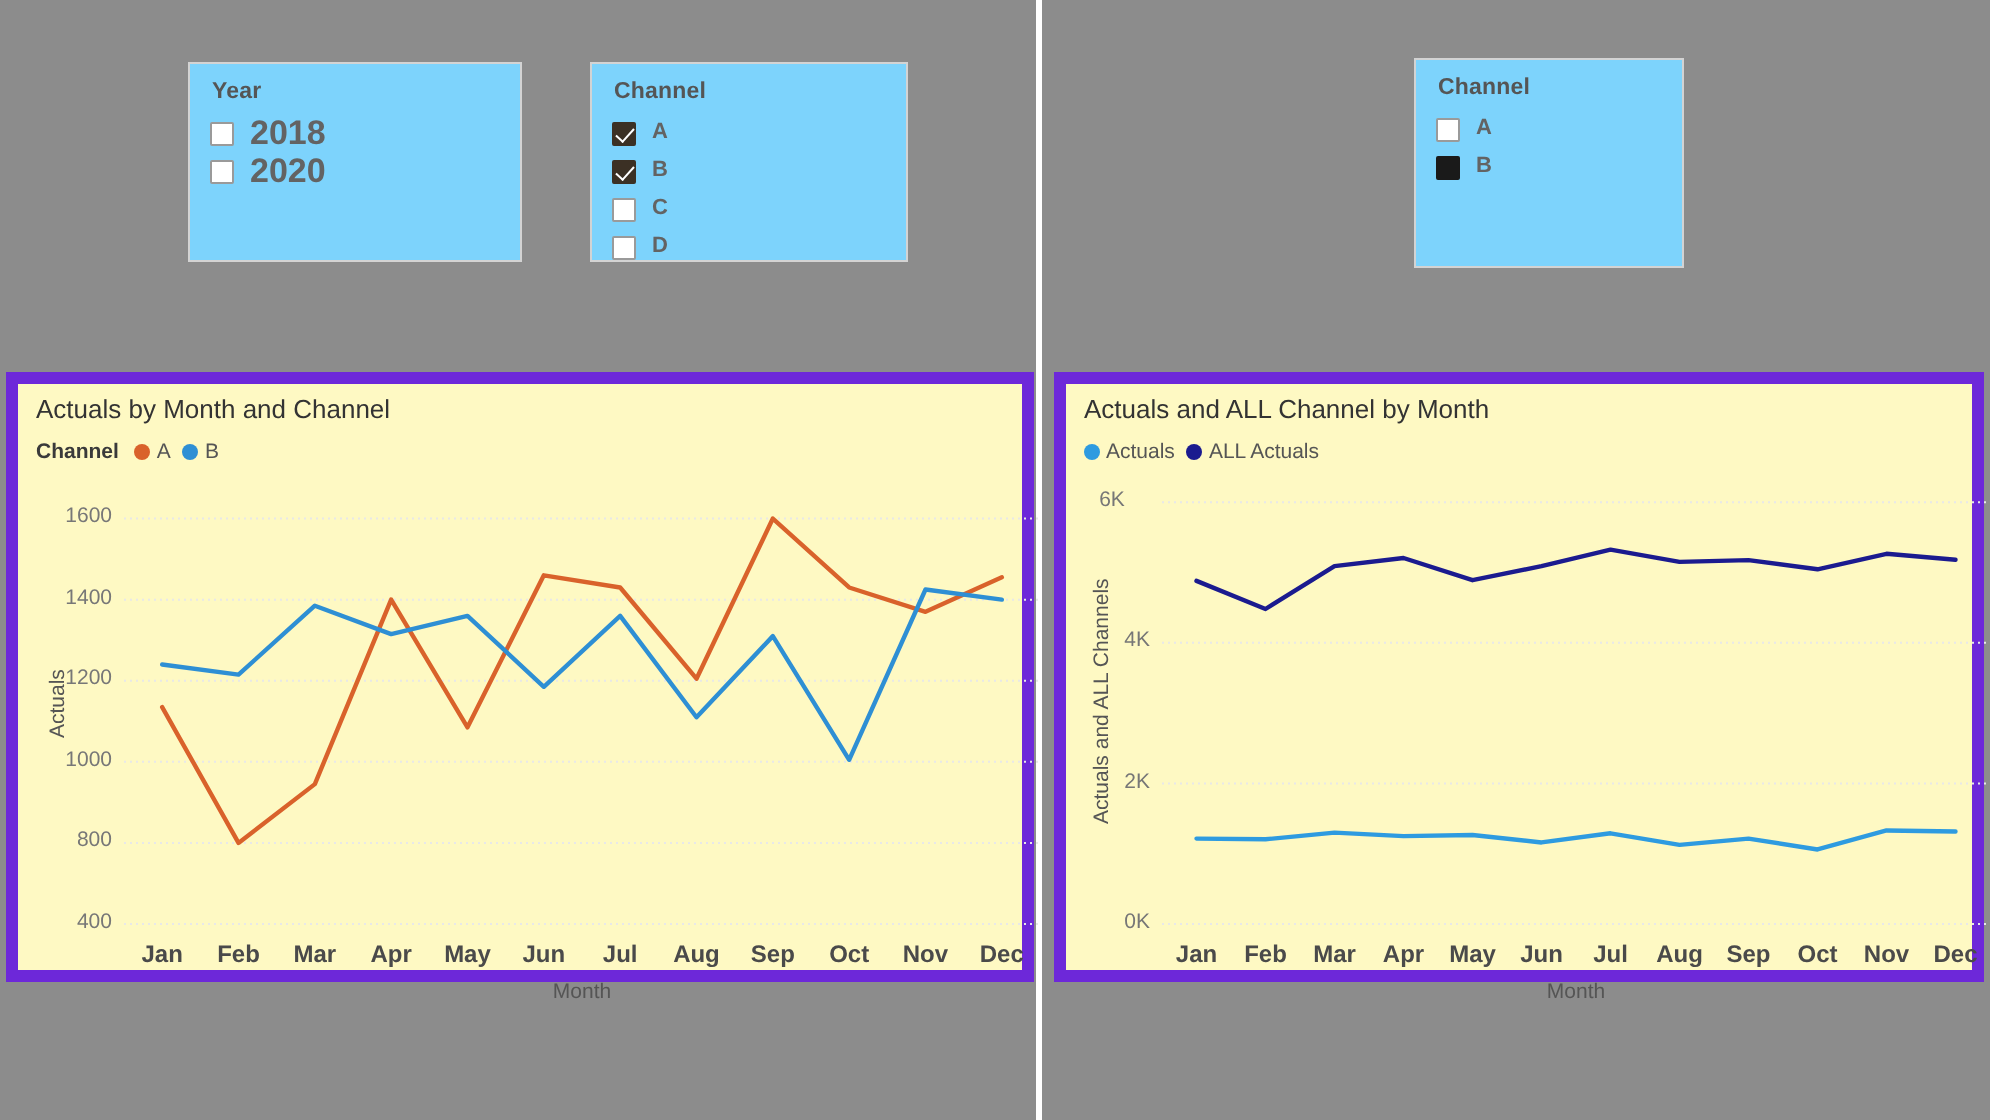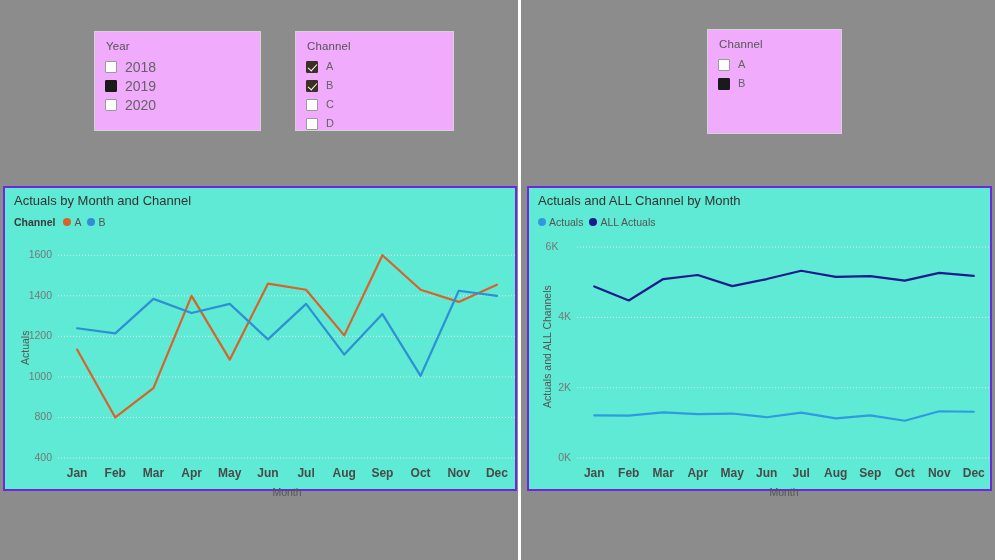--- a/index.html
+++ b/index.html
@@ -20,23 +20,24 @@
   .divider {
     position: absolute;
     left: 518px; top: 0;
     width: 3px; height: 560px;
     background: #ffffff;
   }
 
   
   .slicer {
     position: absolute;
-    background: #f0abfc;
+    background: #7dd3fc;
     border: 1px solid #d3d3d3;
     padding: 8px 10px 6px 10px;
+    font-weight: bold;
   }
   .slicer-title {
     font-size: 11.5px;
     color: #555555;
     margin: 0 0 5px 1px;
     letter-spacing: .1px;
     white-space: nowrap;
   }
   .slicer-item {
     display: flex;
@@ -63,35 +64,35 @@
   .cbx.checked::after {
     content: "";
     position: absolute;
     left: 3px; top: 0.5px;
     width: 4px; height: 8px;
     border: solid #ffffff;
     border-width: 0 1.6px 1.6px 0;
     transform: rotate(42deg);
   }
   .slicer-label {
-    font-size: 14px;
+    font-size: 17px;
     color: #636363;
     line-height: 1;
   }
   .slicer-label.small { font-size: 11px; }
 
   #slicer-year    { left: 94px;  top: 31px;  width: 167px; height: 100px; }
   #slicer-channel { left: 295px; top: 31px;  width: 159px; height: 100px; }
   #slicer-channel-right { left: 707px; top: 29px; width: 135px; height: 105px; }
 
   
   .chart-card {
     position: absolute;
-    background: #5eead4;
-    border: 2px solid #6d28d9;
+    background: #fef9c3;
+    border: 6px solid #6d28d9;
   }
   #chart-left  { left: 3px;   top: 186px; width: 514px; height: 305px; }
   #chart-right { left: 527px; top: 186px; width: 465px; height: 305px; }
 
   .chart-title {
     position: absolute;
     left: 9px; top: 5px;
     font-size: 13px;
     color: #333333;
     white-space: nowrap;
@@ -150,24 +151,20 @@
 <div id="page">
 
   <div class="divider"></div>
 
   <div class="slicer" id="slicer-year">
     <div class="slicer-title">Year</div>
     <div>
       <div class="slicer-item">
         <span class="cbx"></span>
         <span class="slicer-label">2018</span>
-      </div>
-      <div class="slicer-item">
-        <span class="cbx filled"></span>
-        <span class="slicer-label">2019</span>
       </div>
       <div class="slicer-item">
         <span class="cbx"></span>
         <span class="slicer-label">2020</span>
       </div>
     </div>
   </div>
 
   <div class="slicer" id="slicer-channel">
     <div class="slicer-title">Channel</div>

